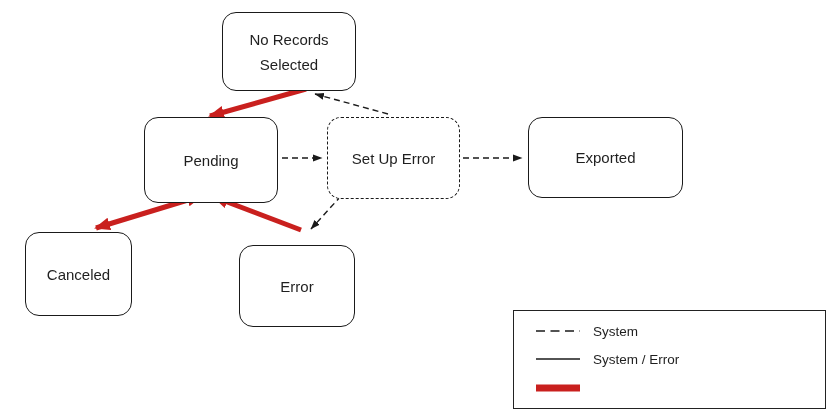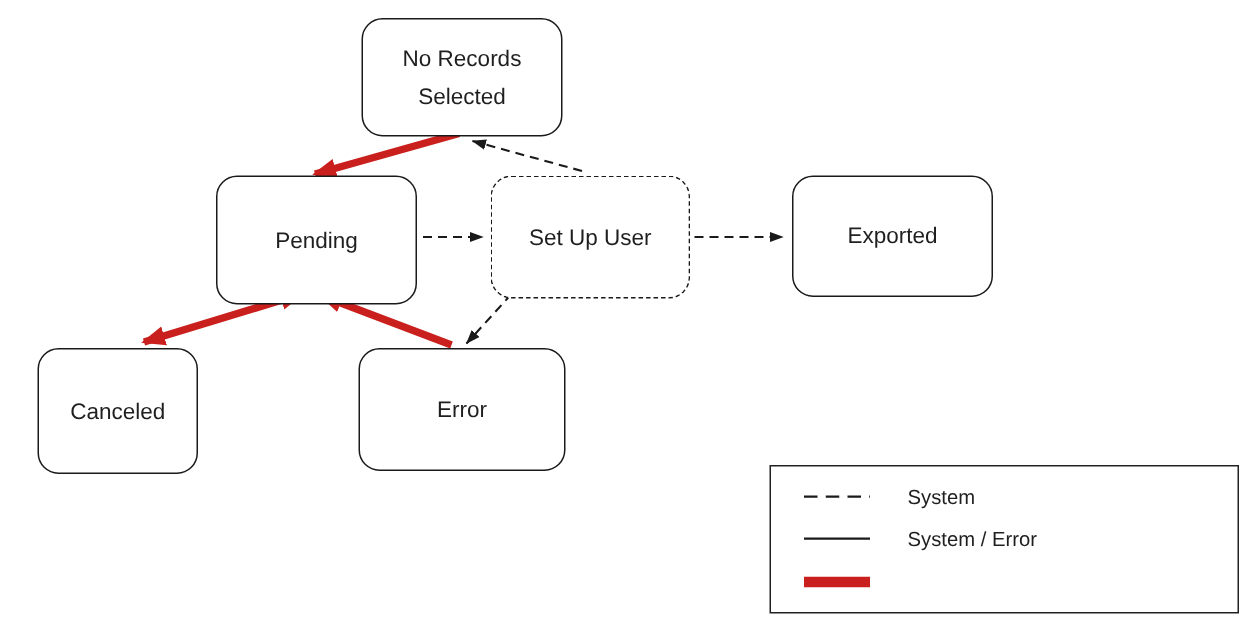--- a/index.html
+++ b/index.html
@@ -8,34 +8,34 @@
     position:relative; width:832px; height:418px; background:#ffffff; overflow:hidden;
   }
   .edges{position:absolute; left:0; top:0; width:832px; height:418px; pointer-events:none;}
   .node{
     position:absolute; box-sizing:border-box;
     border:1.5px solid #1a1a1a; border-radius:14px; background:#ffffff;
     display:flex; align-items:center; justify-content:center; text-align:center;
     font-size:15px; line-height:25px; color:#1f1f1f; padding:0 12px;
   }
   .node.dashed{border-style:dashed;}
-  #node-no-records-selected{left:241px; top:12px;  width:134px; height:79px;}
+  #node-no-records-selected{left:222px; top:12px;  width:134px; height:79px;}
   #node-pending           {left:144px; top:117px; width:134px; height:86px;}
   #node-set-up-data       {left:327px; top:117px; width:133px; height:82px; padding:0 4px;}
-  #node-exported          {left:528px; top:117px; width:134px; height:81px;}
+  #node-exported          {left:528px; top:117px; width:155px; height:81px;}
   #node-canceled          {left:25px;  top:232px; width:107px; height:84px;}
-  #node-error             {left:239px; top:232px; width:138px; height:82px;text-align:center;}
+  #node-error             {left:239px; top:245px; width:116px; height:82px;text-align:center;}
   .legend{
     position:absolute; left:513px; top:310px; width:313px; height:99px;
     box-sizing:border-box; border:1.2px solid #222222; background:#ffffff;
     display:flex; flex-direction:column; justify-content:center; padding:6px 0;
   }
   .legend-row{display:flex; align-items:center; height:30px;}
   .legend-sample{margin-left:21px; width:46px; height:14px; flex:0 0 46px;}
-  .legend-label{margin-left:24px; font-size:13.5px; color:#1f1f1f; white-space:nowrap;}
+  .legend-label{margin-left:12px; font-size:13.5px; color:#1f1f1f; white-space:nowrap;}
 </style>
 </head>
 <body>
 
 <div class="canvas">
 
   <svg class="edges" viewBox="0 0 832 418" xmlns="http://www.w3.org/2000/svg">
     <defs>
       <marker id="arrow-black" markerUnits="userSpaceOnUse" markerWidth="11" markerHeight="9" refX="9" refY="4" orient="auto">
         <path d="M0,0.5 L9.5,4 L0,7.5 Z" fill="#1a1a1a"></path>
@@ -57,21 +57,21 @@
 
   <div class="node" id="node-no-records-selected">
     <span>No Records Selected</span>
   </div>
 
   <div class="node" id="node-pending">
     <span>Pending</span>
   </div>
 
   <div class="node dashed" id="node-set-up-data">
-    <span>Set Up User</span>
+    <span>Set Up Error</span>
   </div>
 
   <div class="node" id="node-exported">
     <span>Exported</span>
   </div>
 
   <div class="node" id="node-canceled">
     <span>Canceled</span>
   </div>
 

